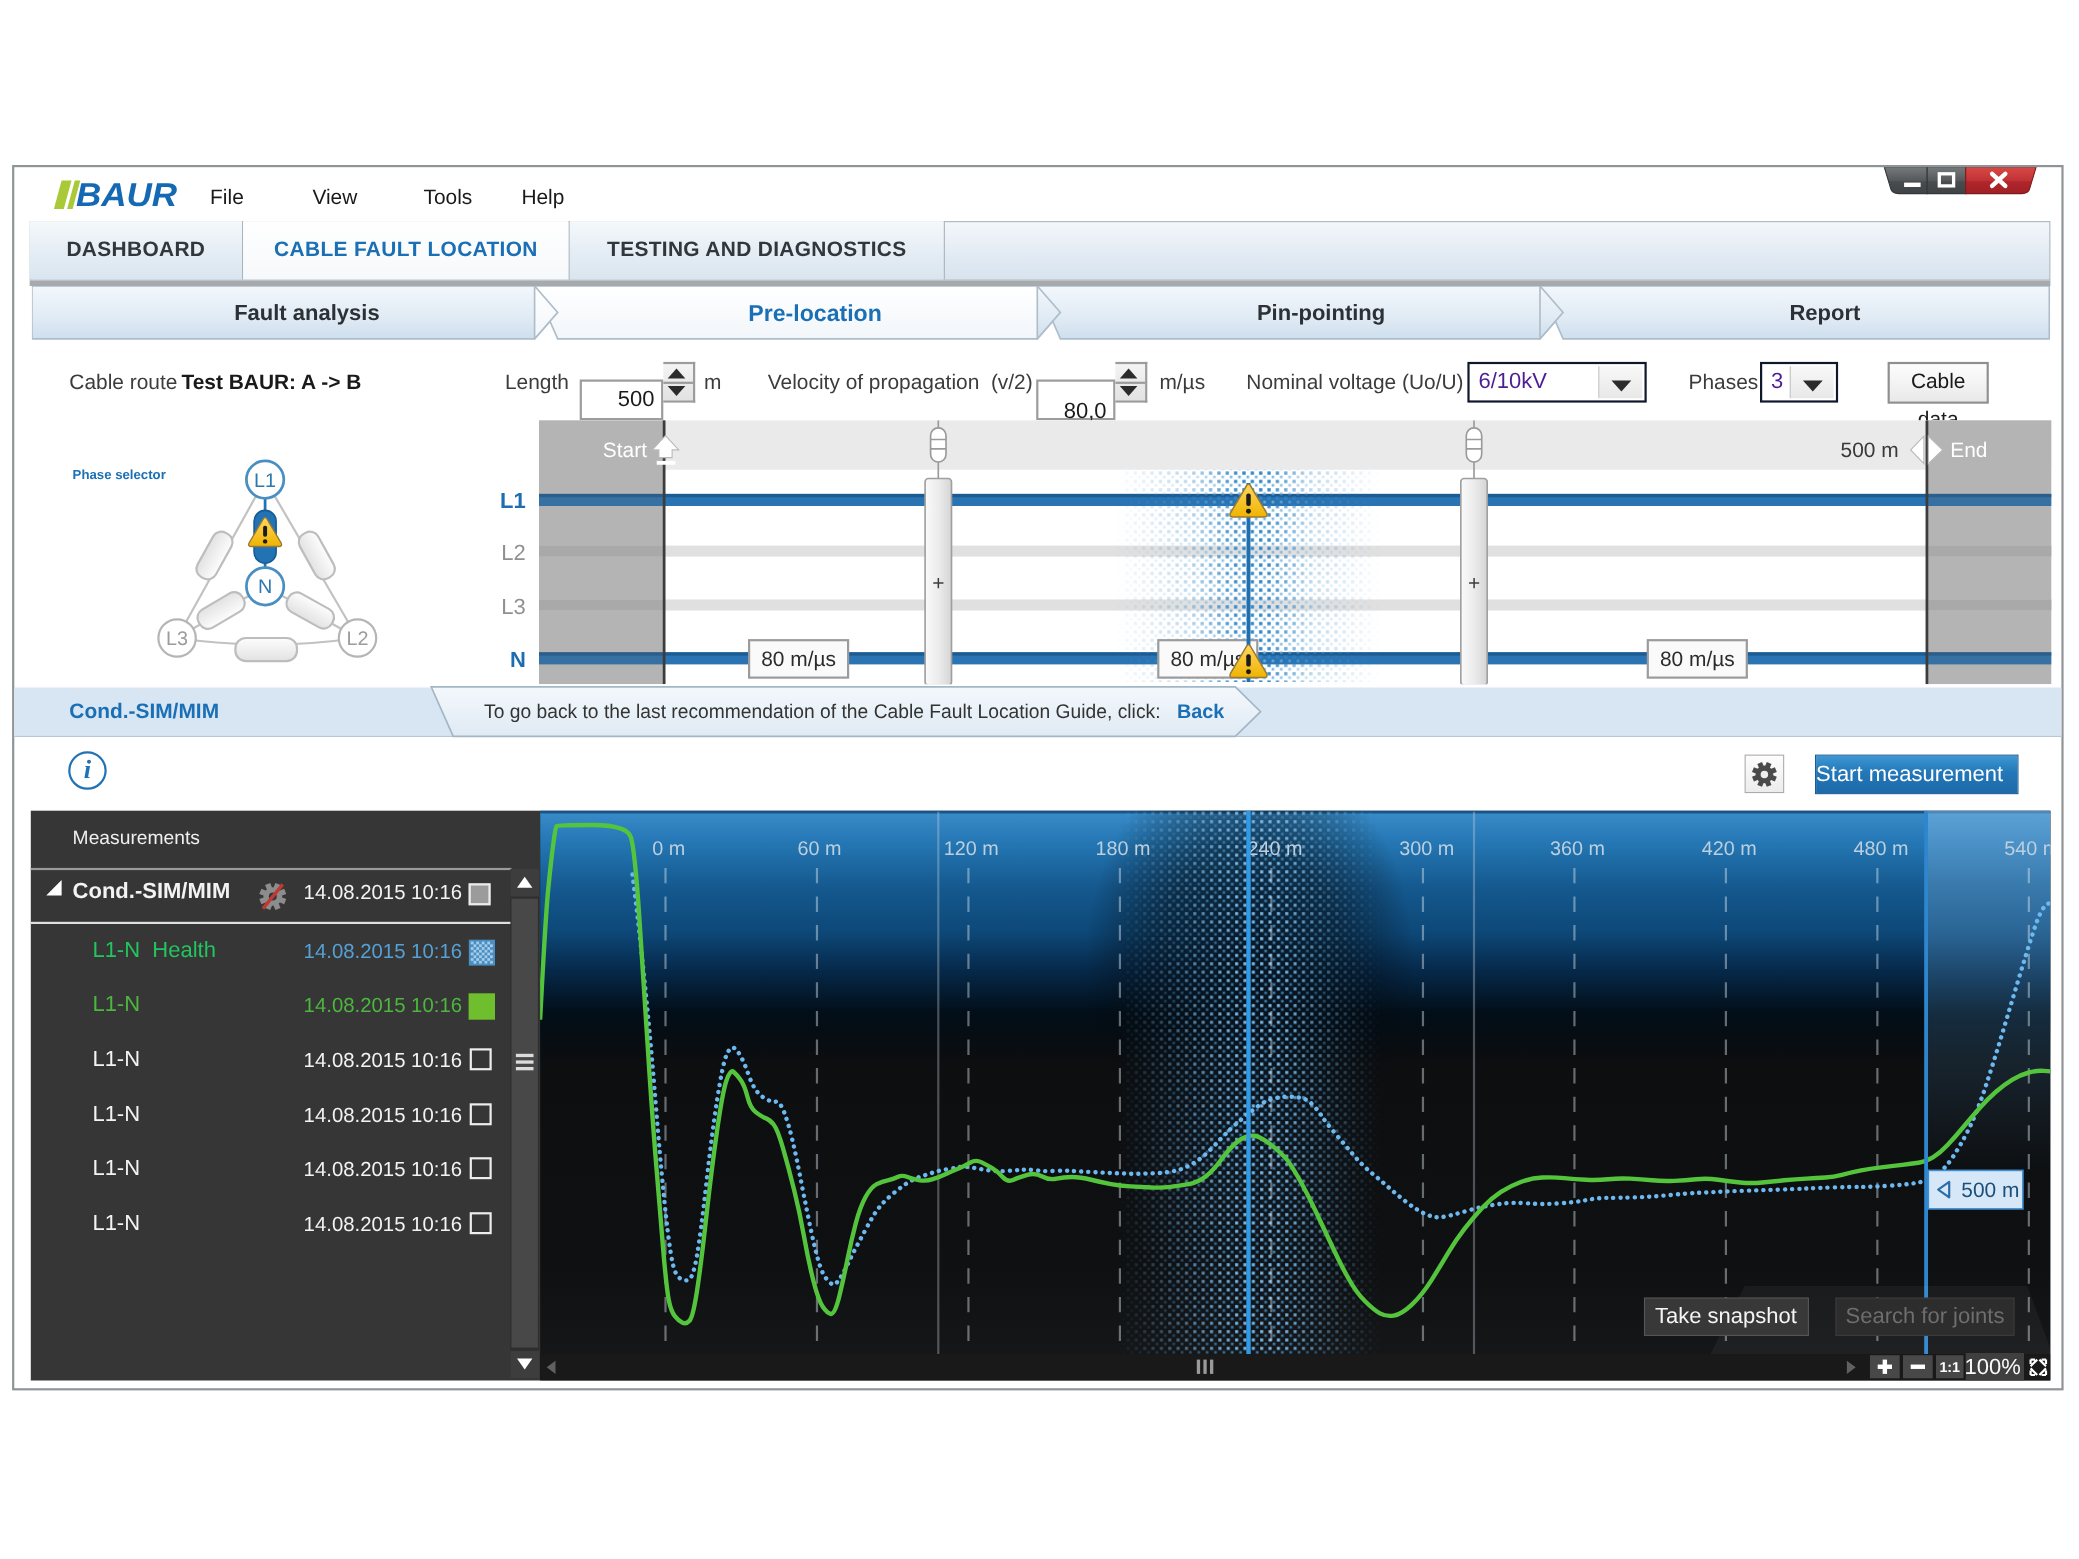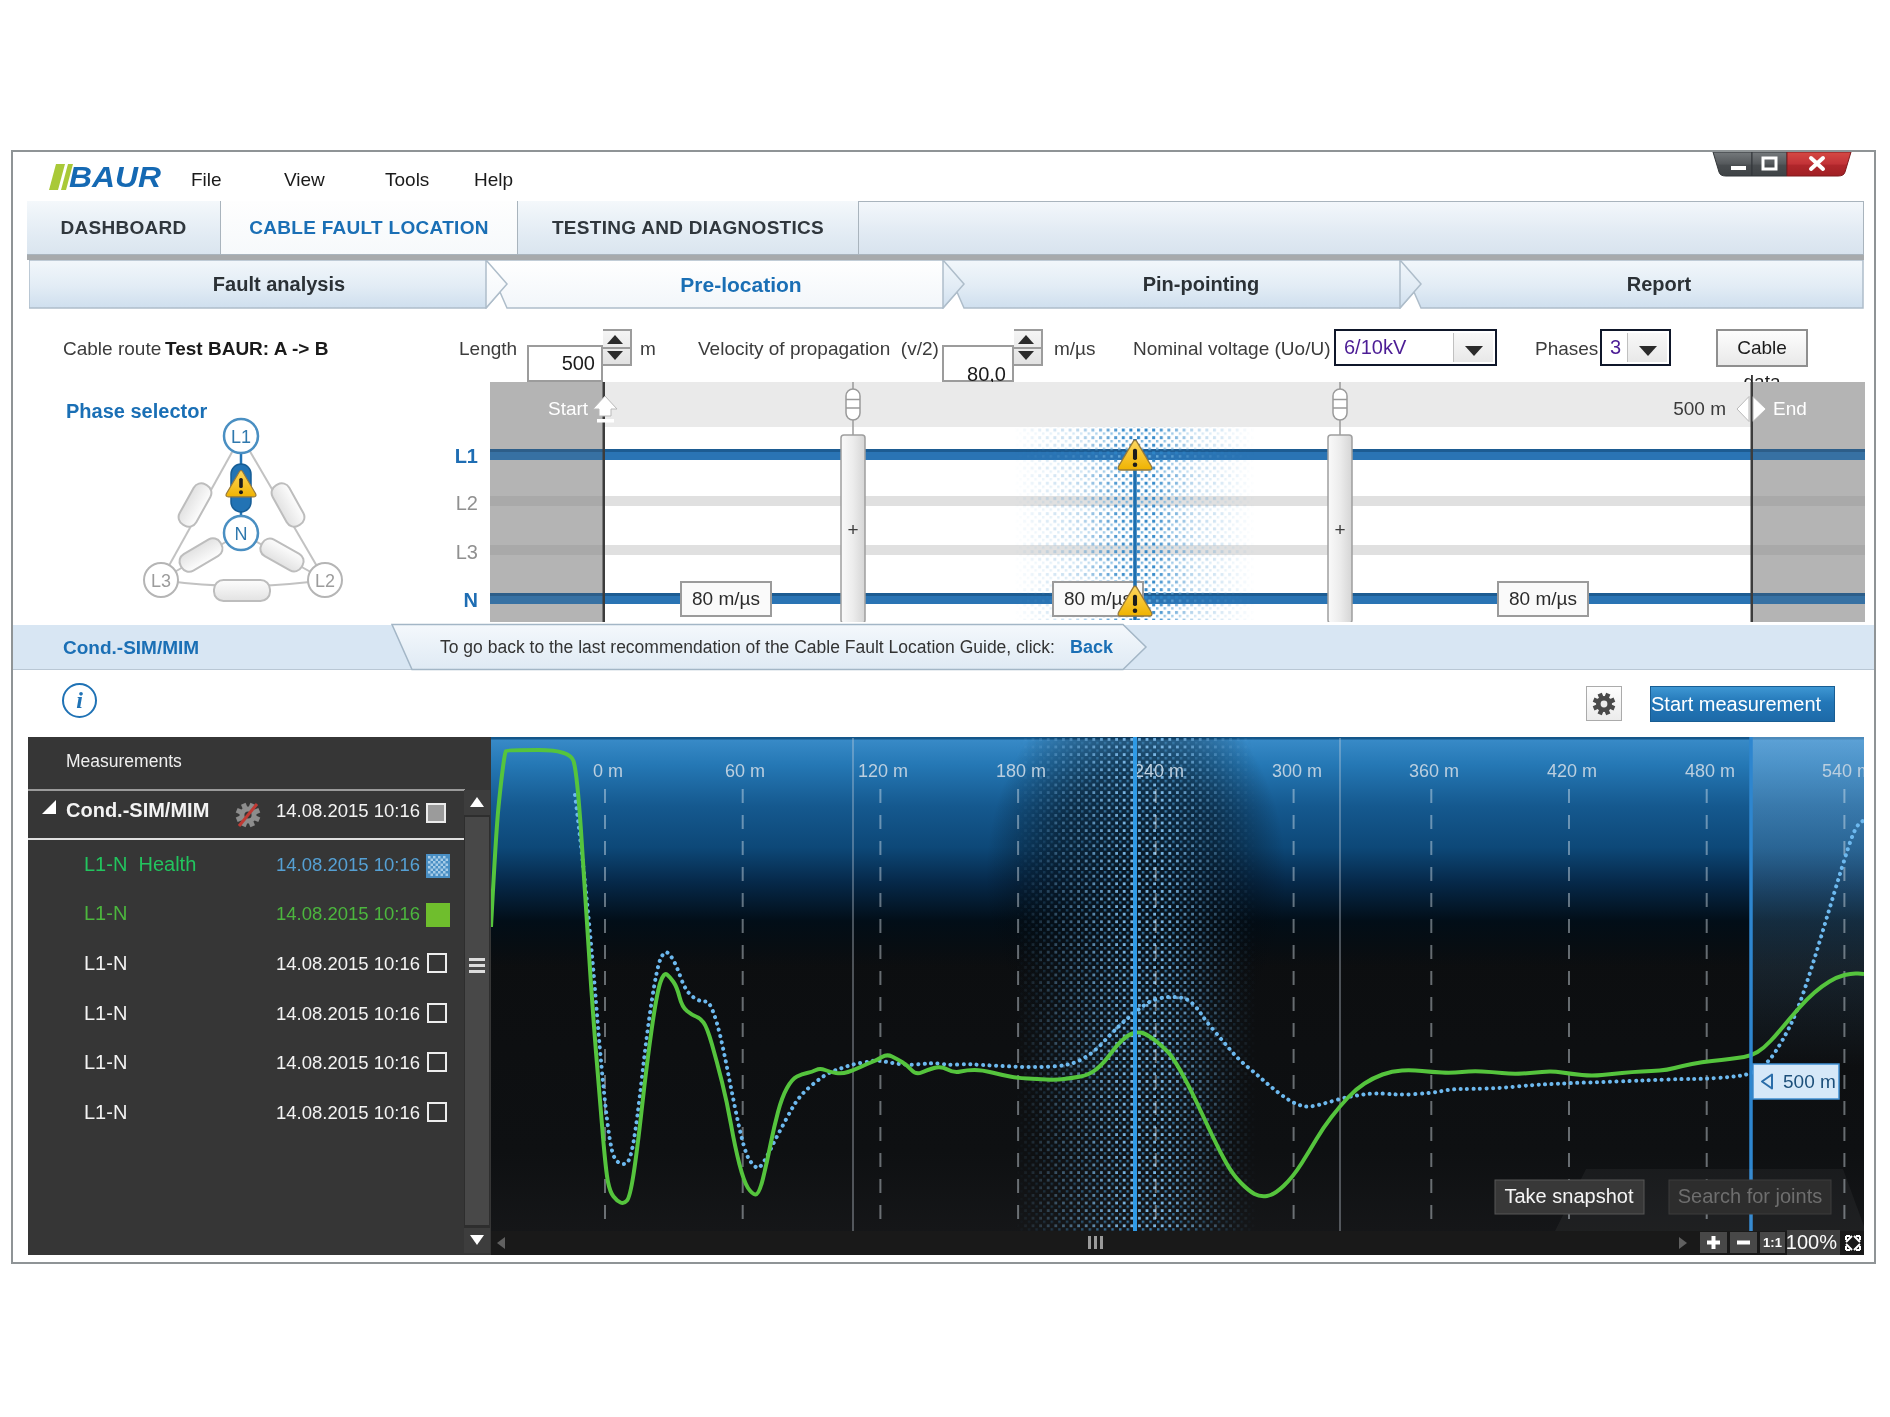--- a/index.html
+++ b/index.html
@@ -120,21 +120,21 @@
       <div class="mid"></div>
       <div class="tri-dn"></div>
     </div>
   <div class="plabel" style="left:1041px">m/µs</div>
   <div class="plabel" style="left:1120px">Nominal voltage (Uo/U)</div>
   <div class="dropdown" style="left:1321px;width:163px;padding:5px 0 0 8px">6/10kV<div class="ddbtn"></div></div>
   <div class="plabel" style="left:1522px">Phases</div>
   <div class="dropdown" style="left:1587px;width:71px;padding:5px 0 0 8px">3<div class="ddbtn"></div></div>
   <div class="abs" style="left:1703px;top:177px;width:92px;height:38px;background:linear-gradient(#fdfdfd,#e9e9e9);border:2px solid #8f8f8f;font-size:19px;color:#1a1a1a;text-align:center;line-height:34px">Cable data</div>
 
-  <div class="abs bluebold" style="left:53px;top:248px;font-size:20px">Phase selector</div>
+  <div class="abs bluebold" style="left:53px;top:272px;font-size:12px">Phase selector</div>
   <svg id="phasesel" class="abs" style="left:108px;top:255px" width="240" height="220" viewBox="0 0 240 220">
     <defs>
       <linearGradient id="caps" x1="0" y1="0" x2="0" y2="1">
         <stop offset="0" stop-color="#fdfdfd"></stop>
           <stop offset="1" stop-color="#e2e2e2"></stop>
       </linearGradient>
       <linearGradient id="warng" x1="0" y1="0" x2="0" y2="1">
         <stop offset="0" stop-color="#ffd75e"></stop>
           <stop offset="1" stop-color="#efb301"></stop>
       </linearGradient>

